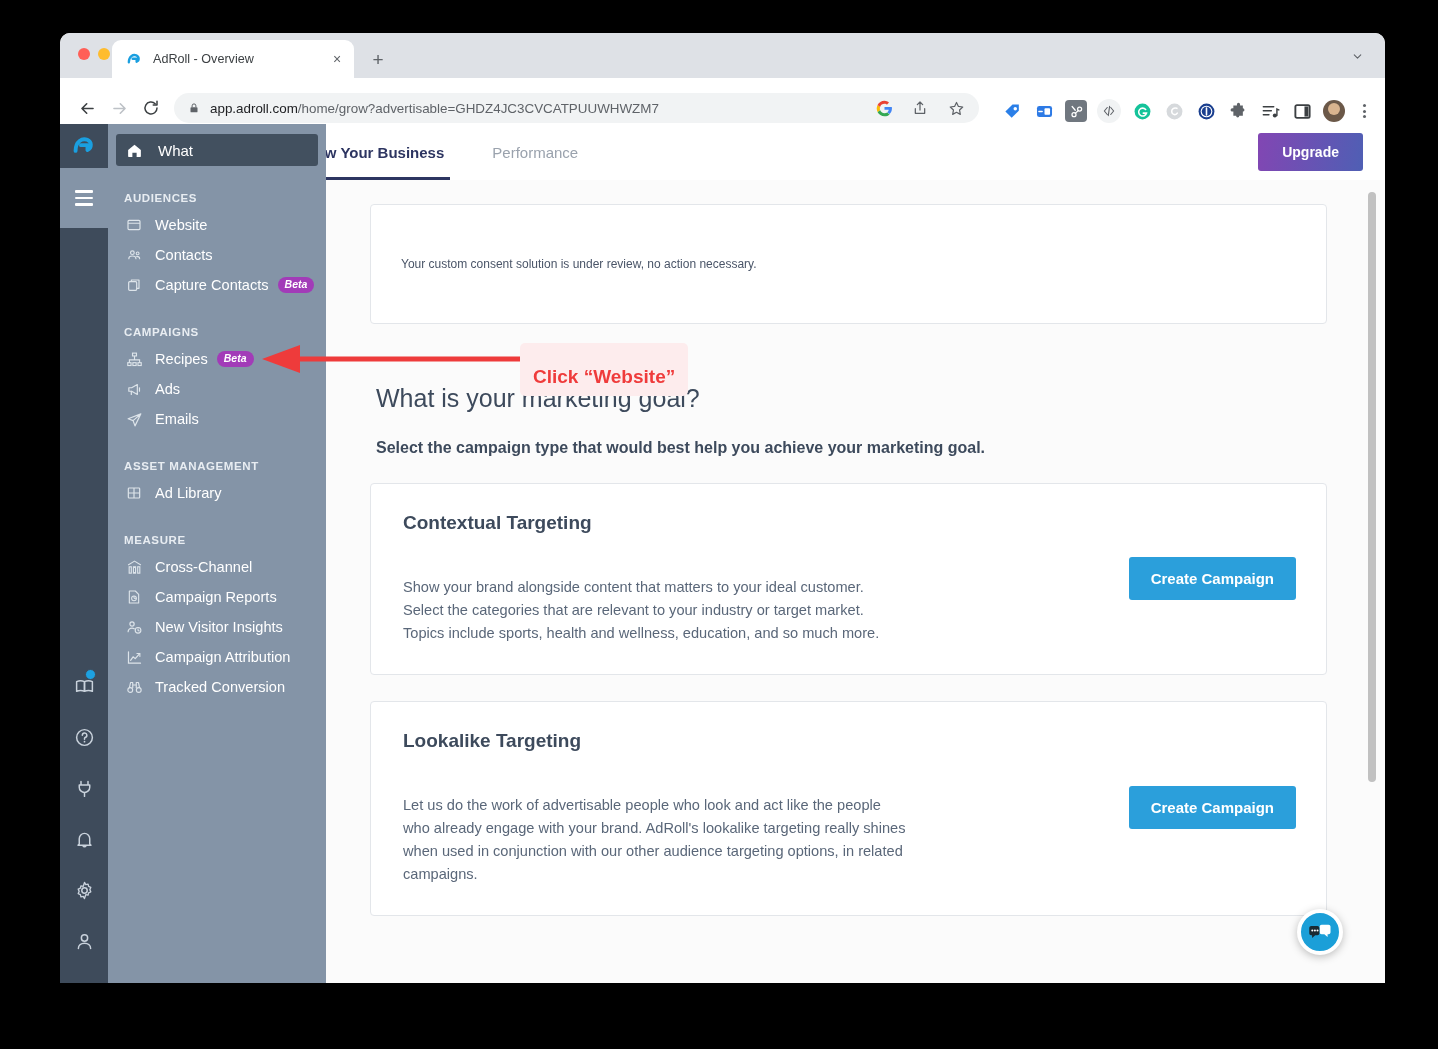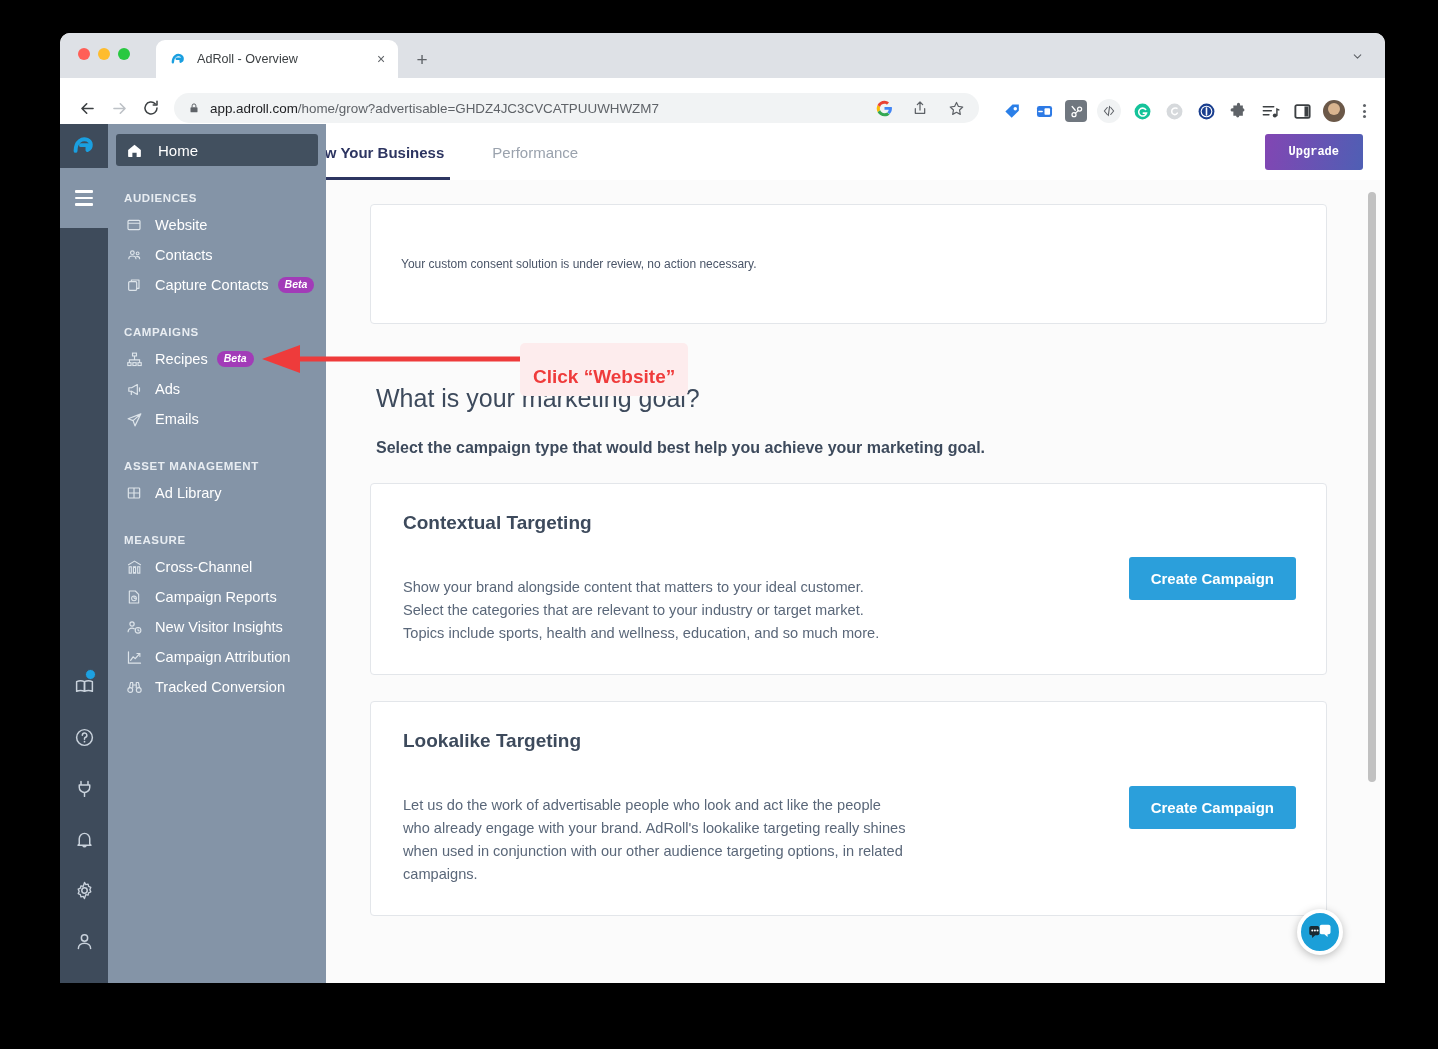--- a/index.html
+++ b/index.html
@@ -32,21 +32,21 @@
   .traffic {
     position: absolute; left: 18px; top: 15px;
     display: flex; gap: 8px; align-items: center;
   }
   .dot { width: 12px; height: 12px; border-radius: 50%; }
   .dot.red { background: #ff5f57; }
   .dot.yellow { background: #febc2e; }
   .dot.green { background: #28c840; }
 
   .tab {
-    margin-left: 96px;
+    margin-left: 52px;
     width: 242px; height: 38px;
     background: #ffffff;
     border-radius: 9px 9px 0 0;
     display: flex; align-items: center;
     padding: 0 8px 0 14px;
     position: relative;
   }
   .tab-favicon {
     width: 17px; height: 17px;
     flex: 0 0 auto;
@@ -255,26 +255,25 @@
   .apptab.active::after {
     content: ""; position: absolute;
     left: 18px; right: 18px; bottom: 0; height: 3px;
     background: #2d3561;
   }
   .hdr-spacer { flex: 1 1 auto; }
   .upgrade {
     align-self: center;
     background: linear-gradient(100deg, #8246b3 0%, #4f5fb4 100%);
     color: #ffffff;
-    font-size: 12px;
+    font-size: 14px;
     font-weight: 700;
     padding: 11px 24px;
     border: none;
     border-radius: 3px;
-    font-family: Liberation Mono, monospace;
   }
 
   
   .scrollbody {
     flex: 1 1 auto;
     background: #fbfbfb;
     position: relative;
     overflow: hidden;
     padding: 24px 58px 0 44px;
   }
@@ -584,21 +583,21 @@
       </div>
     </div>
 
     <div class="flyout">
       <div class="nav-home">
         <span class="ic">
           <svg width="17" height="17" viewBox="0 0 24 24">
               <path d="M3 11.2L12 4l9 7.2V20a1 1 0 0 1-1 1h-5v-6H9v6H4a1 1 0 0 1-1-1z" fill="#ffffff"></path>
             </svg>
         </span>
-        <span class="lbl">Home</span>
+        <span class="lbl">What</span>
       </div>
 
       <div class="nav-section">AUDIENCES</div>
       <div class="nav-item">
         <span class="ic">
           <svg width="16" height="16" viewBox="0 0 24 24">
               <rect x="3" y="5" width="18" height="14" rx="1.6" fill="none" stroke="#dde4ea" stroke-width="1.8"></rect>
               <path d="M3 9.4h18" stroke="#dde4ea" stroke-width="1.8"></path>
             </svg>
         </span>

